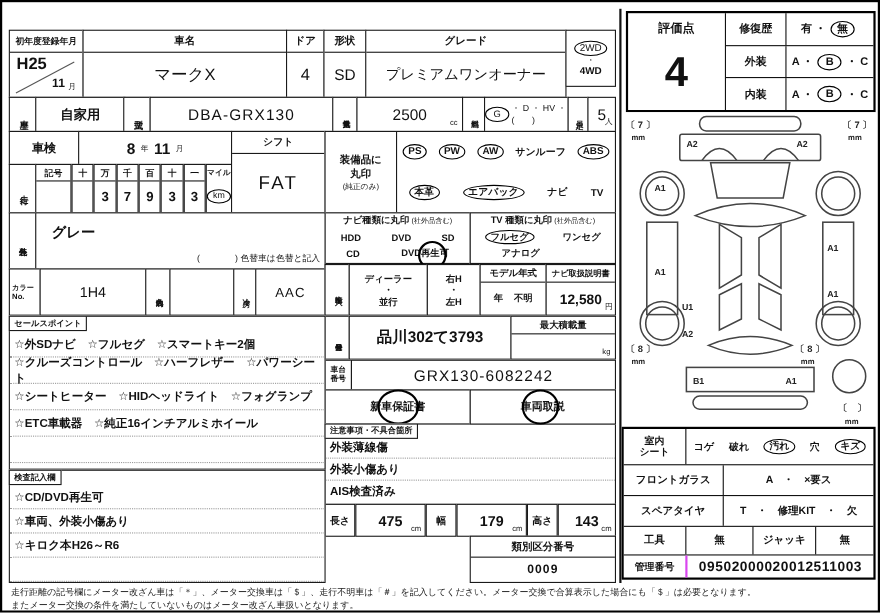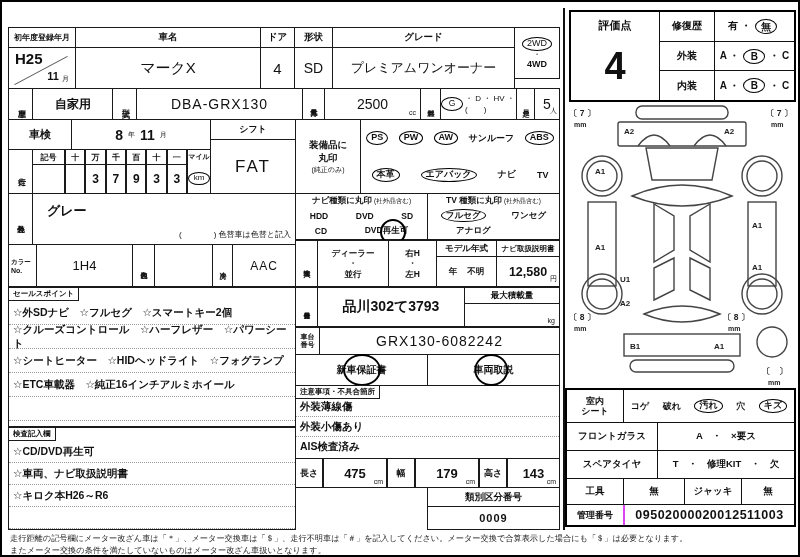--- a/index.html
+++ b/index.html
@@ -309,21 +309,21 @@
     <div class="dotline" style="height:23px;">☆外SDナビ　☆フルセグ　☆スマートキー2個</div>
     <div class="dotline" style="height:23px;">☆クルーズコントロール　☆ハーフレザー　☆パワーシート</div>
     <div class="dotline" style="height:23px;">☆シートヒーター　☆HIDヘッドライト　☆フォグランプ</div>
     <div class="dotline" style="height:23px;">☆ETC車載器　☆純正16インチアルミホイール</div>
     <div class="dotline" style="height:23px;border-bottom:1px dotted #9a9a9a;"></div>
   </div>
 
   <div class="abs b col" style="left:6px;top:425px;width:288px;height:103px;padding-top:13px;">
     <span class="tab">検査記入欄</span>
     <div class="dotline" style="height:21px;">☆CD/DVD再生可</div>
-    <div class="dotline" style="height:21px;">☆車両、ナビ取扱説明書</div>
+    <div class="dotline" style="height:21px;">☆車両、外装小傷あり</div>
     <div class="dotline" style="height:21px;">☆キロク本H26～R6</div>
     <div class="dotline" style="height:21px;border-bottom:1px dotted #9a9a9a;"></div>
   </div>
 
   <div class="abs" style="left:561px;top:6px;width:2px;height:522px;background:#111;"></div>
 
   <div class="abs b2" style="left:567px;top:8px;width:227px;height:92px;display:flex;">
     <div class="col" style="width:88px;border-right:1.5px solid #111;align-items:center;">
       <span style="font-size:11px;font-weight:bold;margin-top:6px;">評価点</span>
       <span style="font-size:38px;font-weight:bold;flex:1;display:flex;align-items:center;">4</span>

